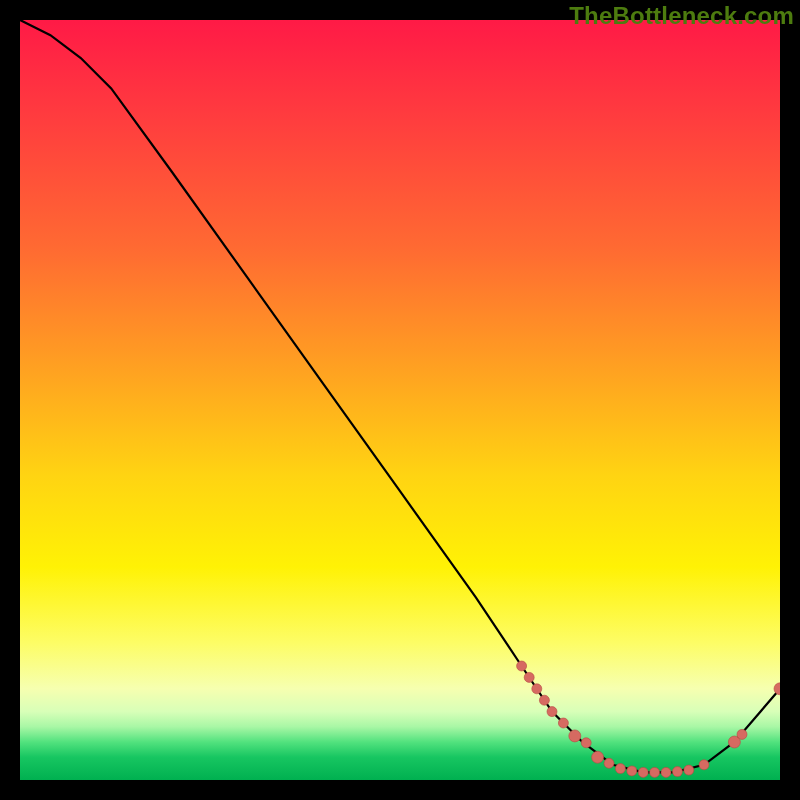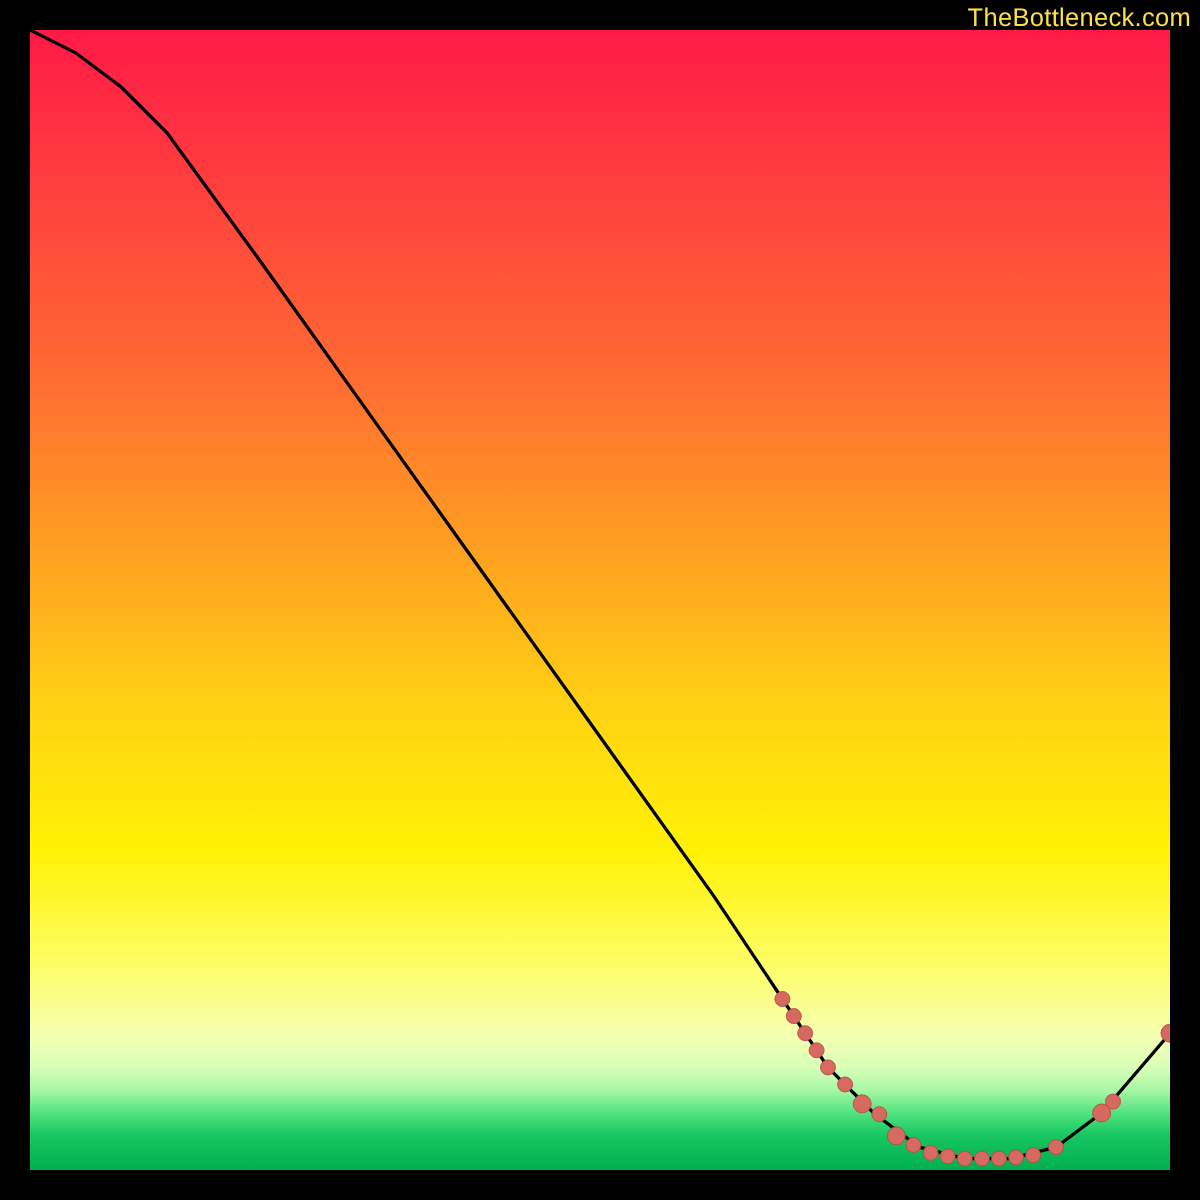--- a/index.html
+++ b/index.html
@@ -45,23 +45,23 @@
     left: 0;
     top: 0;
     width: 760px;
     height: 760px;
   }
   .watermark {
     position: absolute;
     top: 2px;
     right: 6px;
     font-family: Arial, Helvetica, sans-serif;
-    font-size: 17px;
-    font-weight: 400;
-    color: #fde047;
+    font-size: 24px;
+    font-weight: 700;
+    color: #4d7c0f;
     letter-spacing: 0.2px;
     user-select: none;
   }
 </style>
 </head>
 <body>
 
 <div class="stage">
   <div class="plot">
     <svg class="overlay" viewBox="0 0 760 760" preserveAspectRatio="none">

